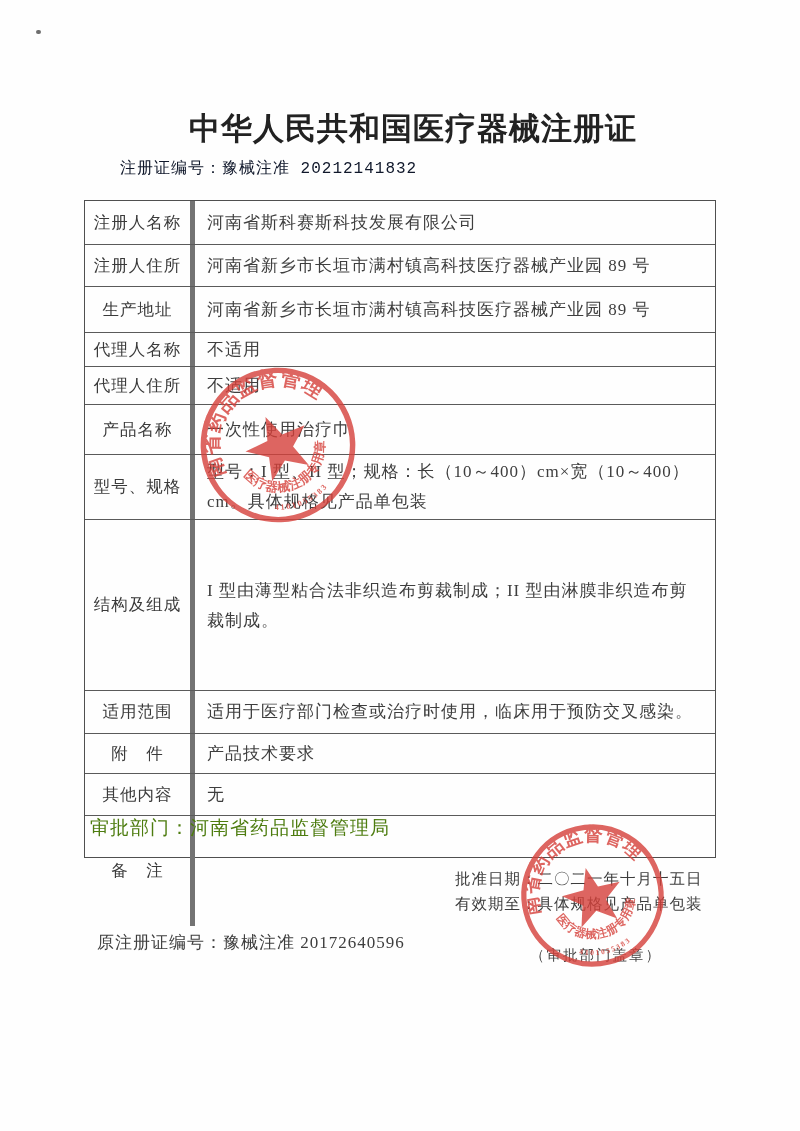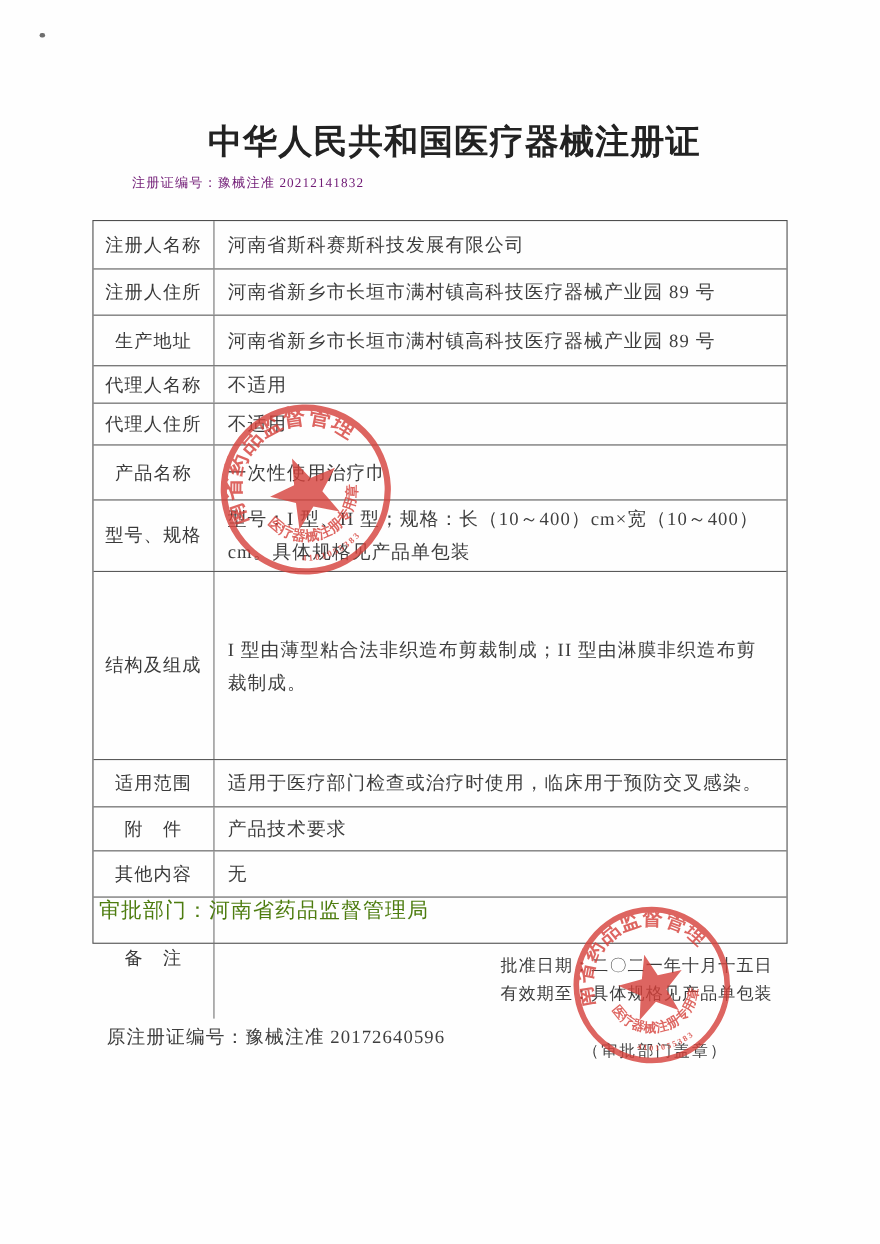--- a/index.html
+++ b/index.html
@@ -12,33 +12,34 @@
   .page{position:absolute;inset:0;}
   .speck{position:absolute;left:36px;top:30px;width:5px;height:4px;background:#4a4a4a;border-radius:2px;opacity:.8;}
 
   .title{
     position:absolute;left:0;top:108px;width:100%;
     text-align:center;font-size:31px;font-weight:bold;color:#222;
     letter-spacing:1px;
     padding-left:13px;
   }
   .certno{
-    position:absolute;left:120px;top:158px;font-size:12px;color:#701a75;
+    position:absolute;left:120px;top:158px;font-size:16px;color:#0f172a;
     letter-spacing:1px;
+    font-family:Liberation Mono, monospace;
   }
 
   .cert-table{
     position:absolute;left:84px;top:200px;width:632px;
     border:1px solid #4f4f4f;box-sizing:border-box;
     background:transparent;
   }
   .trow{display:flex;border-bottom:1px solid #5a5a5a;box-sizing:border-box;}
   .trow:last-child{border-bottom:none;flex-direction:column;}
   .tlabel{
-    width:110px;flex:0 0 110px;border-right:1px solid #737373;
+    width:110px;flex:0 0 110px;border-right:5px solid #737373;
     display:flex;align-items:center;justify-content:center;
     font-size:16.5px;letter-spacing:1px;text-align:center;color:#3a3a3a;
     box-sizing:border-box;padding:0 4px;
   }
   .tvalue{
     flex:1;display:flex;align-items:center;
     font-size:17px;letter-spacing:1px;color:#3e3e3e;
     padding:2px 12px;box-sizing:border-box;line-height:30px;
   }
   .rh1{height:44px}.rh2{height:42px}.rh3{height:46px}.rh4{height:34px}

